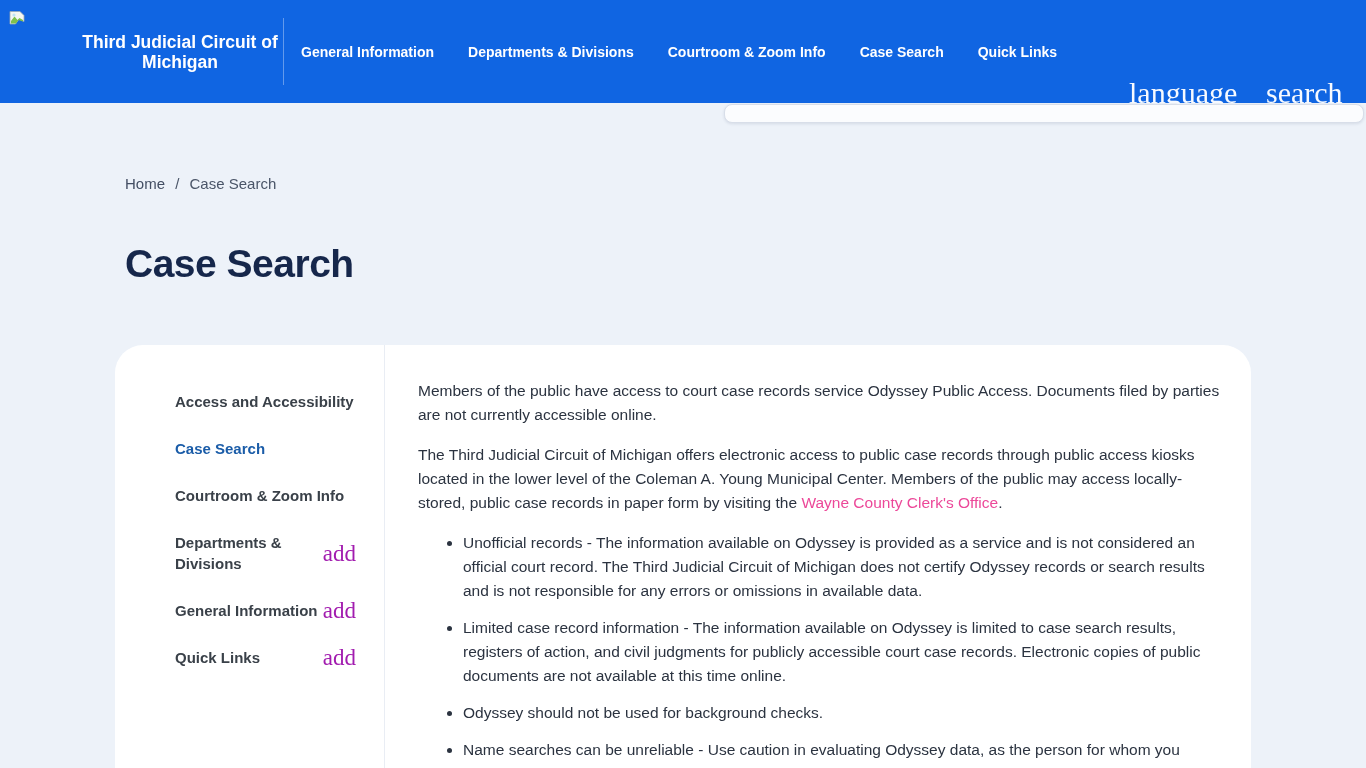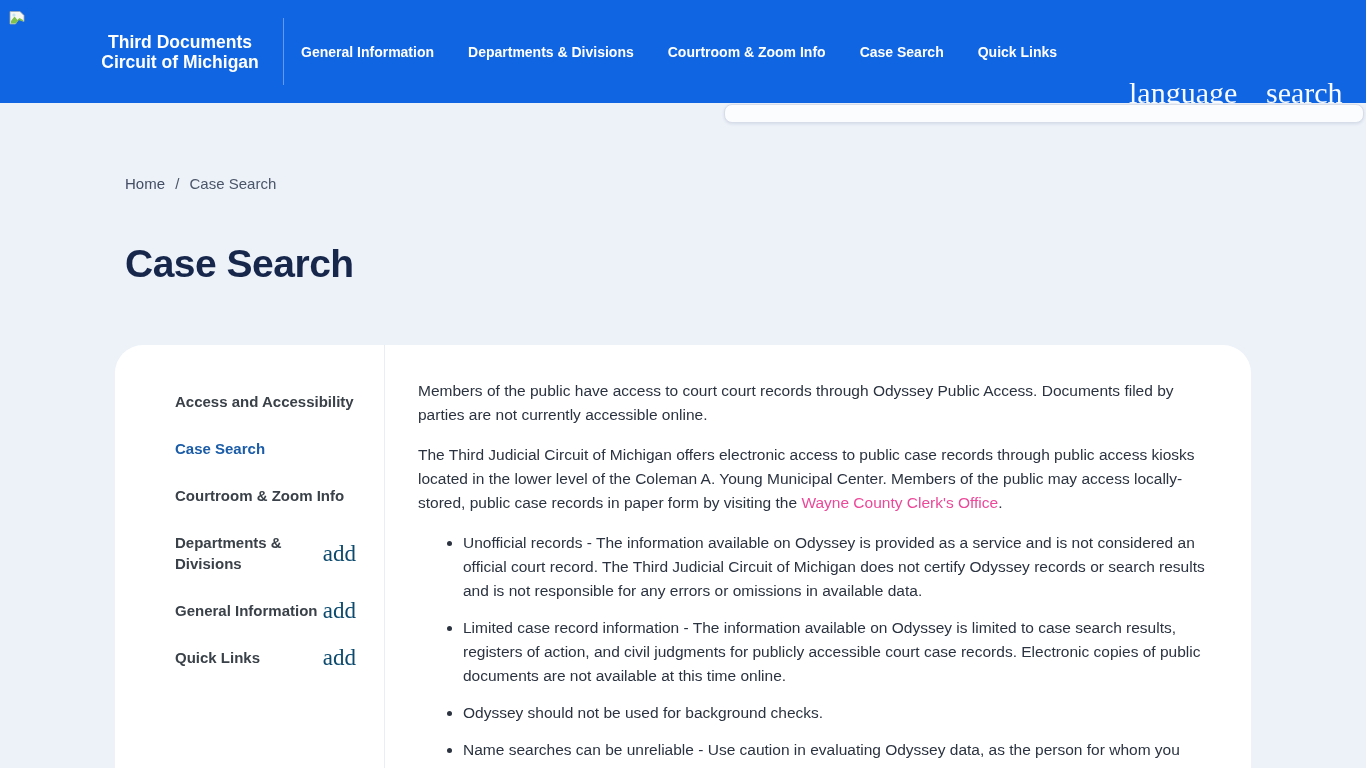--- a/index.html
+++ b/index.html
@@ -95,21 +95,21 @@
     display: flex; justify-content: space-between; align-items: center;
     margin-bottom: 26px; cursor: pointer; margin-left: 24px;
   }
   .side-item .side-label {
     font-size: 15px; font-weight: 700; color: #3A4149; line-height: 21px;
   }
   .side-item.active .side-label { color: #1A5CA8; }
   .side-item .side-label.narrow { max-width: 155px; }
   .expand-btn {
     font-family: "Liberation Serif", serif;
-    font-size: 23px; color: #0c4a6e; line-height: 21px;
+    font-size: 23px; color: #a21caf; line-height: 21px;
     background: none; border: none; padding: 0; cursor: pointer;
   }
 
   
   .card-content {
     flex: 1;
     padding: 34px 30px 0 33px;
     color: #2B3340;
     font-size: 15.5px; line-height: 24px;
   }
@@ -122,21 +122,21 @@
 <body>
 
 <header class="site-header">
   <span class="logo-img">
     <svg width="18" height="18" viewBox="0 0 18 18">
       <path fill="#f4f7f2" stroke="#9aa7b5" stroke-width="0.8" d="M2 1.5h10l4 4v6l-5-2.5-3.5 5H2z"></path>
       <path fill="#7EC14D" d="M3 11l3.5-4.5 3 3.5 2-2 3.5 2v1.5l-4.5-1.5-2.5 3.5H3z"></path>
       <circle cx="6" cy="5" r="1.6" fill="#BFE3F7"></circle>
     </svg>
   </span>
-  <div class="site-title">Third Documents Circuit of Michigan</div>
+  <div class="site-title">Third Judicial Circuit of Michigan</div>
   <div class="header-divider"></div>
   <nav class="main-nav">
     <a href="#">General Information</a>
     <a href="#">Departments &amp; Divisions</a>
     <a href="#">Courtroom &amp; Zoom Info</a>
     <a href="#">Case Search</a>
     <a href="#">Quick Links</a>
   </nav>
   <span class="icon-ligature lang-btn">language</span>
   <span class="icon-ligature search-btn">search</span>
@@ -173,21 +173,21 @@
       <span class="side-label narrow">General Information</span>
       <button class="expand-btn">add</button>
     </div>
     <div class="side-item">
       <span class="side-label narrow">Quick Links</span>
       <button class="expand-btn">add</button>
     </div>
   </aside>
 
   <main class="card-content">
-    <p>Members of the public have access to court court records through Odyssey Public Access. Documents filed by parties are not currently accessible online.</p>
+    <p>Members of the public have access to court case records service Odyssey Public Access. Documents filed by parties are not currently accessible online.</p>
     <p><span>The Third Judicial Circuit of Michigan offers electronic access to public case records through public access kiosks located in the lower level of the Coleman A. Young Municipal Center. Members of the public may access locally-stored, public case records in paper form by visiting the </span><a href="#" class="inline-link">Wayne County Clerk's Office</a><span>.</span></p>
     <ul class="terms-list">
       <li>Unofficial records - The information available on Odyssey is provided as a service and is not considered an official court record. The Third Judicial Circuit of Michigan does not certify Odyssey records or search results and is not responsible for any errors or omissions in available data.</li>
       <li>Limited case record information - The information available on Odyssey is limited to case search results, registers of action, and civil judgments for publicly accessible court case records. Electronic copies of public documents are not available at this time online.</li>
       <li>Odyssey should not be used for background checks.</li>
       <li>Name searches can be unreliable - Use caution in evaluating Odyssey data, as the person for whom you have searched could have the same name and birth date or other identifiers as another individual. Even if</li>
     </ul>
   </main>
 </div>
 

